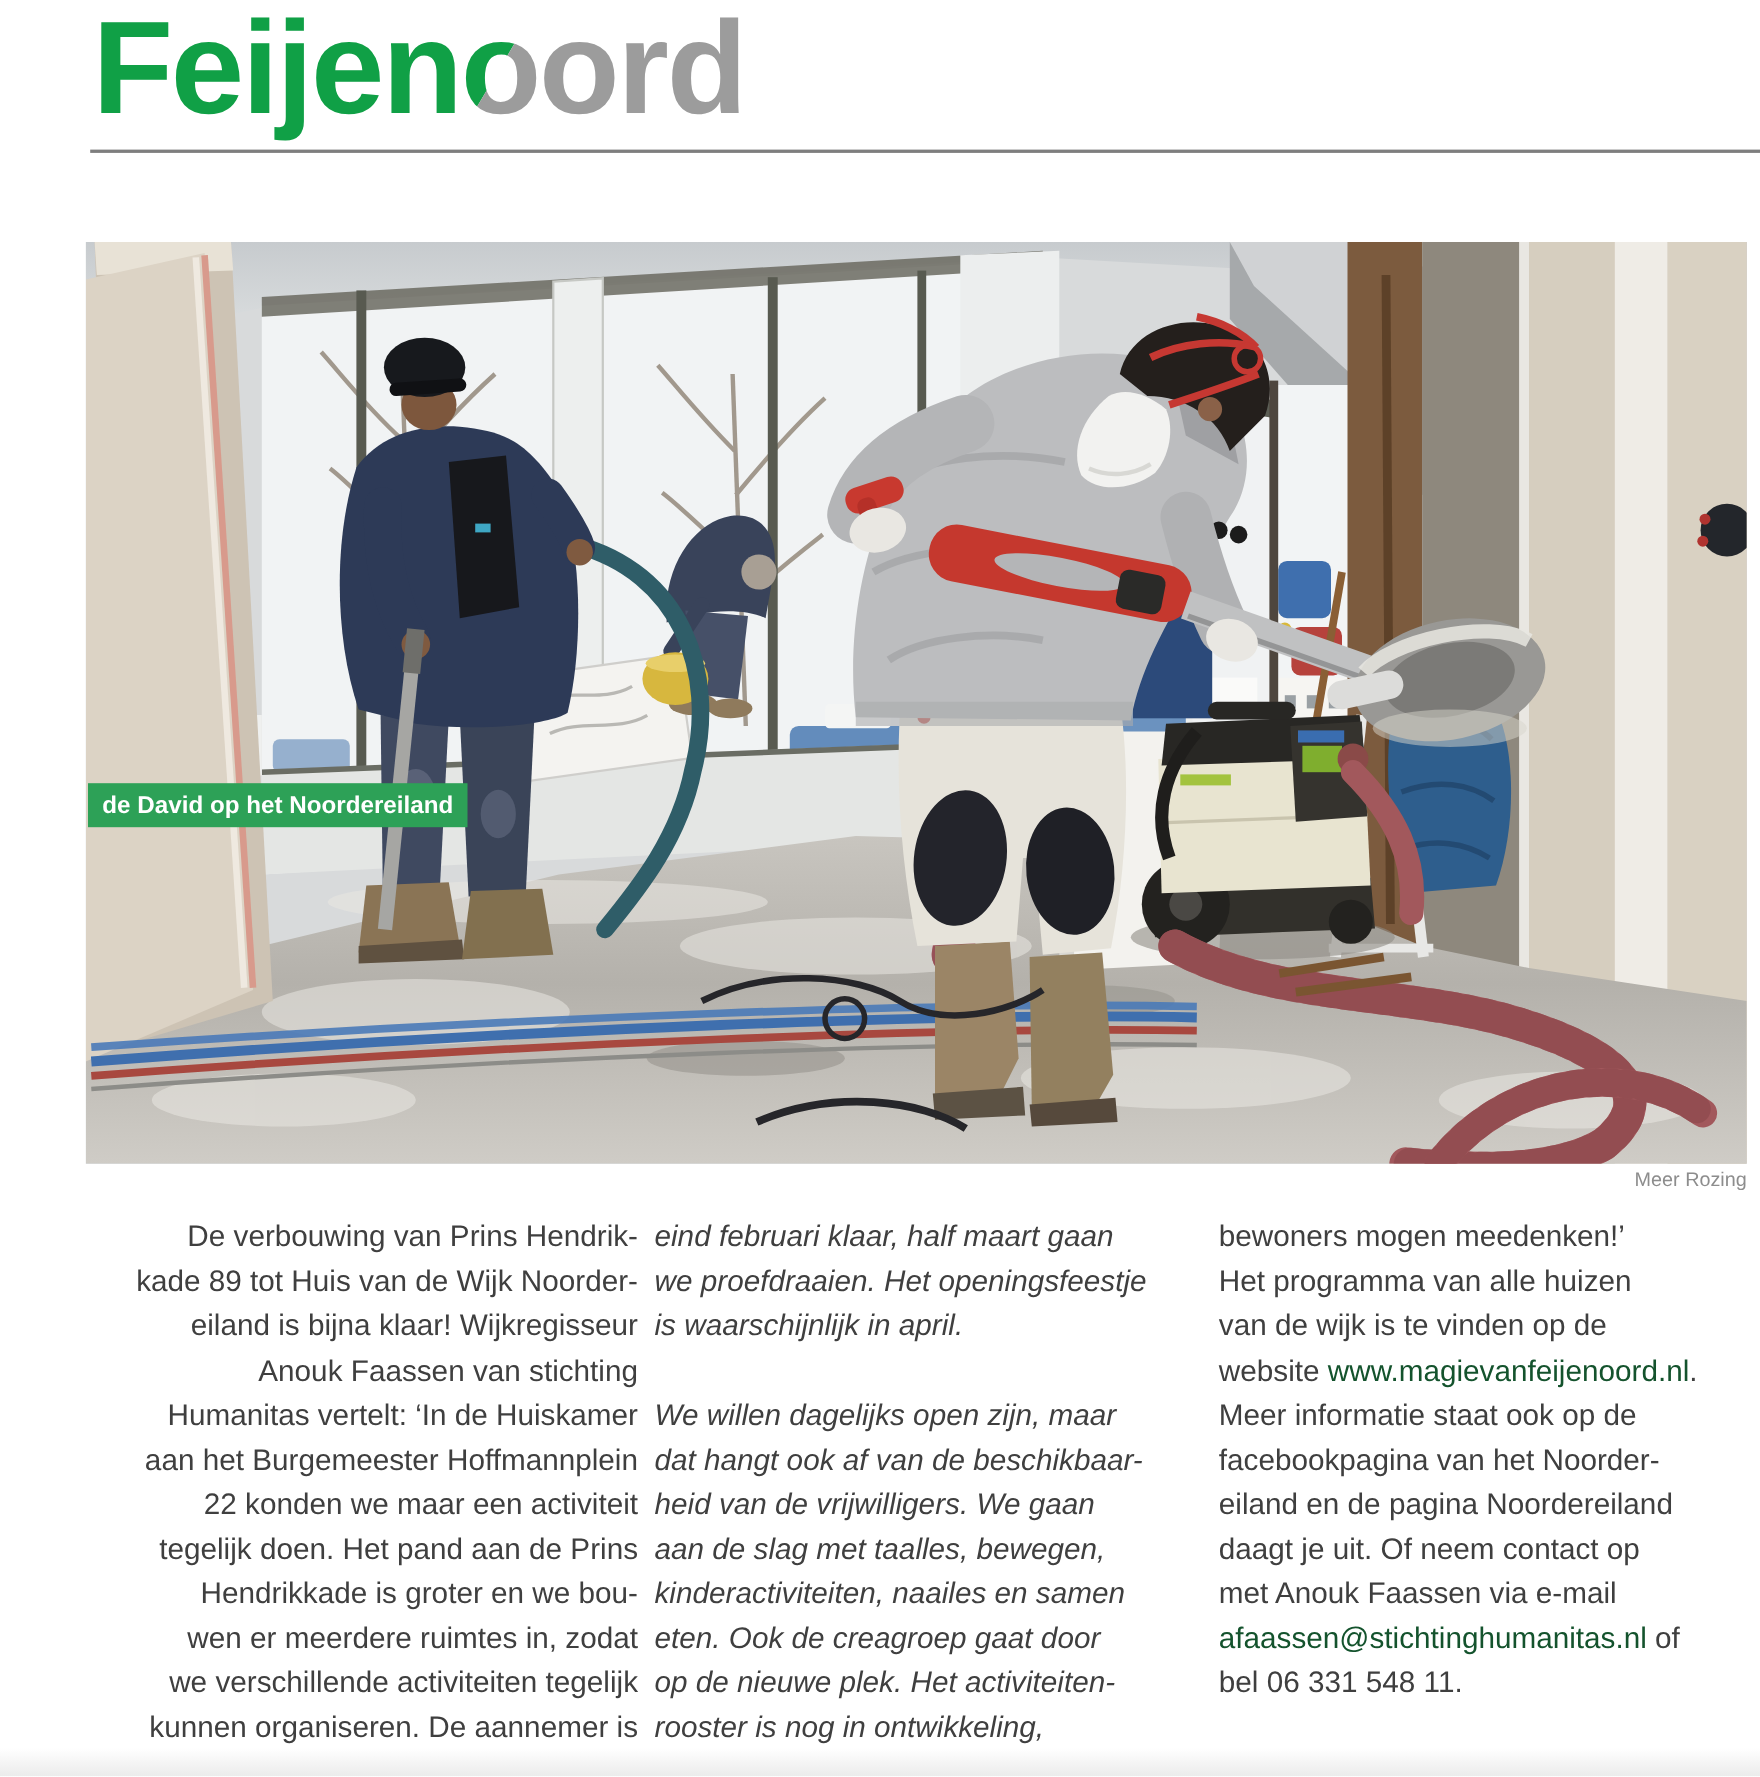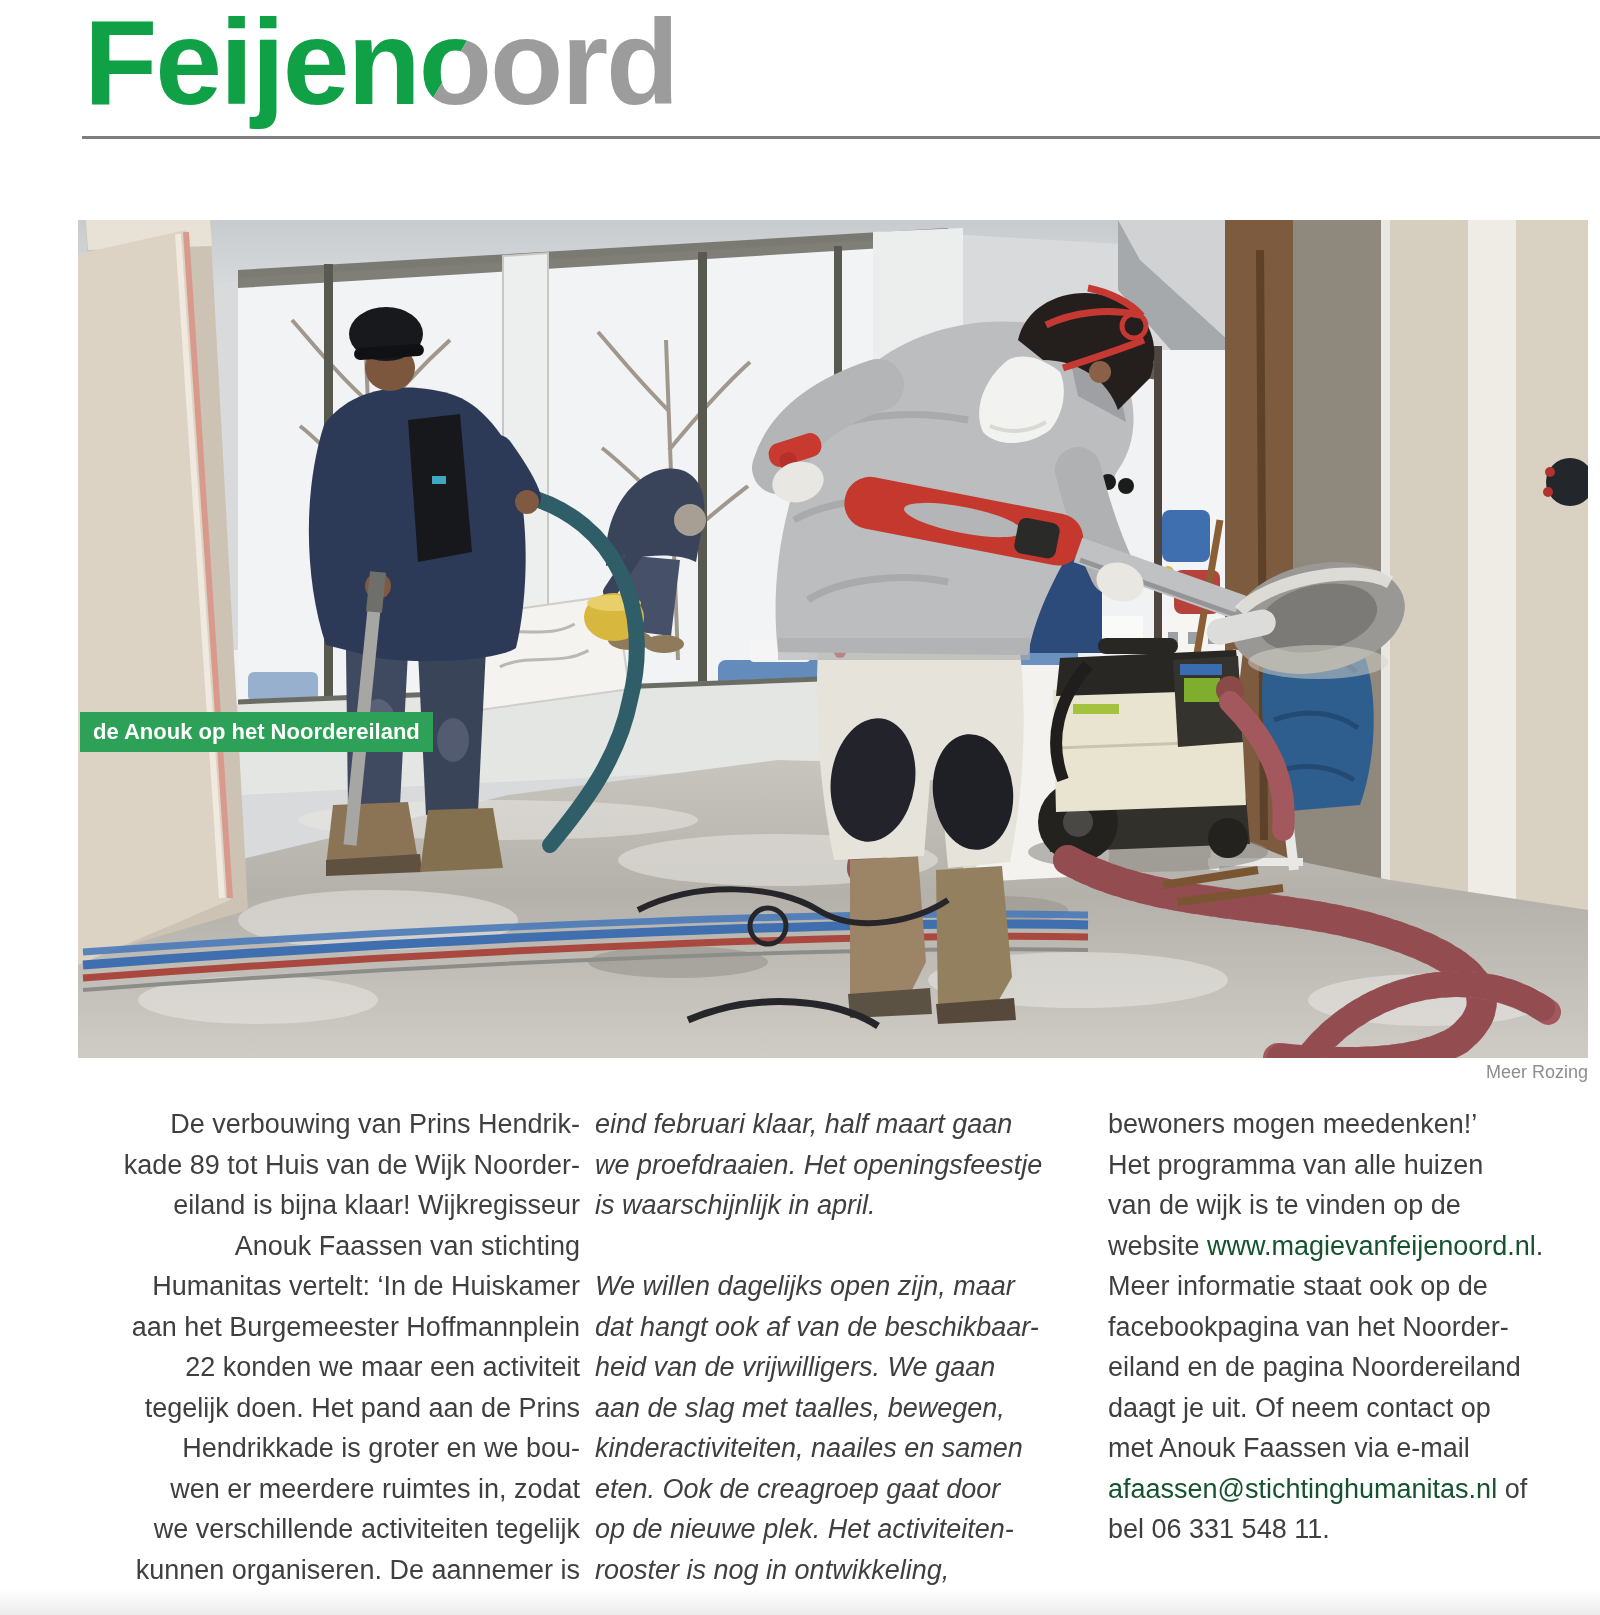--- a/index.html
+++ b/index.html
@@ -292,21 +292,21 @@
       </g>
       <g fill="none" stroke="#26262a">
         <path d="M560,690 C620,660 700,665 740,690 C780,715 840,700 870,680" stroke-width="6"></path>
         <path d="M610,800 C680,770 760,780 800,806" stroke-width="7"></path>
         <circle cx="690" cy="706" r="18" stroke-width="5"></circle>
       </g>
     </svg>
   </div>
 
   <div class="caption">
-    <div>de Anouk op het Noordereiland</div>
+    <div>de David op het Noordereiland</div>
   </div>
 
 
   <div class="credit">Meer Rozing</div>
 
   <div class="col col1">De verbouwing van Prins Hendrik-
 kade 89 tot Huis van de Wijk Noorder-
 eiland is bijna klaar! Wijkregisseur
 Anouk Faassen van stichting
 Humanitas vertelt: ‘In de Huiskamer

